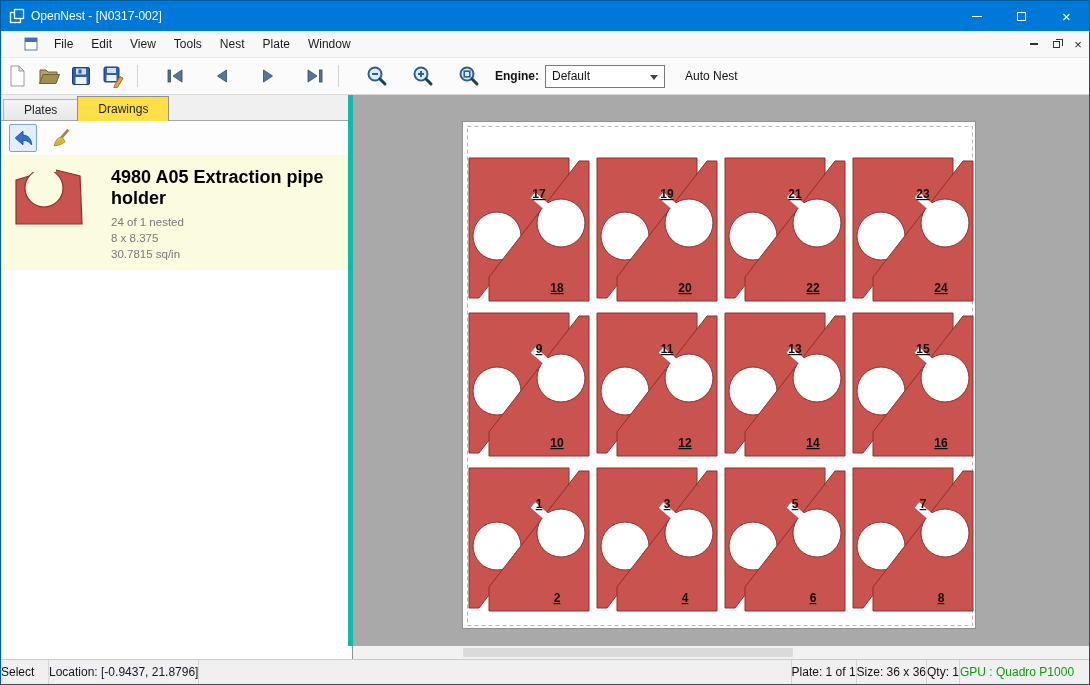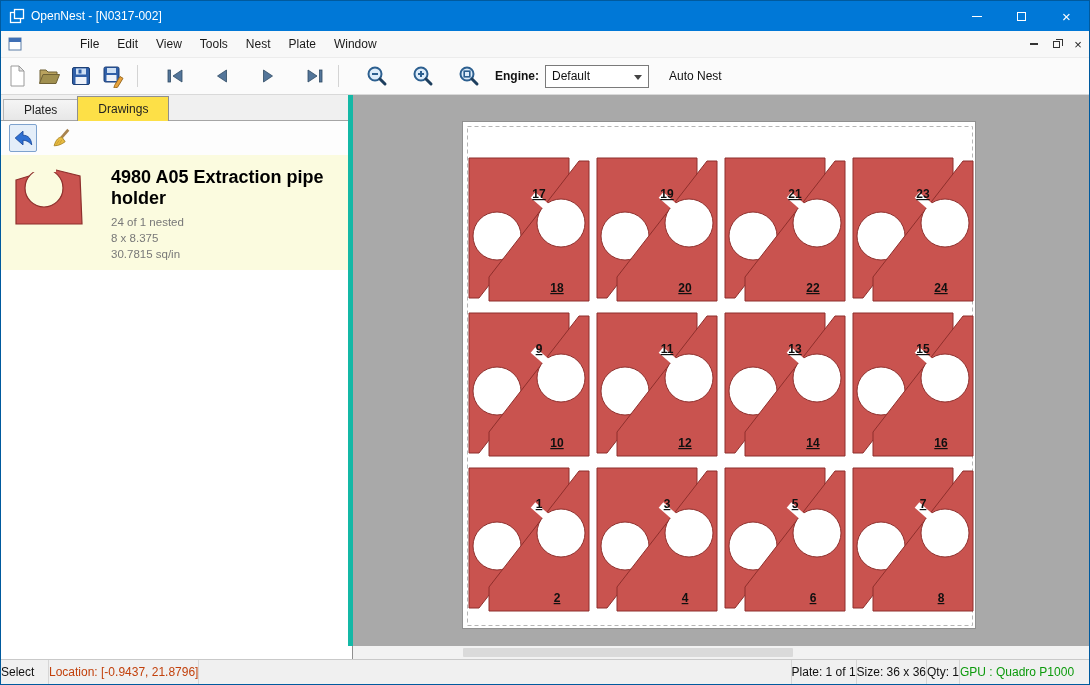--- a/index.html
+++ b/index.html
@@ -12,37 +12,37 @@
   
   .titlebar{height:30px;background:#0078d7;display:flex;align-items:center;flex:0 0 auto;}
   .titlebar .app-icon{margin:0 6px 0 8px;display:flex;}
   .titlebar .title{color:#fff;font-size:12px;}
   .win-btns{margin-left:auto;display:flex;height:100%;}
   .win-btn{width:45px;height:100%;display:flex;align-items:center;justify-content:center;cursor:default;}
   .glyph-min{width:10px;height:1px;background:#fff;display:block;}
   .glyph-max{width:9px;height:9px;border:1px solid #fff;display:block;}
   .glyph-close{color:#fff;font-size:15px;line-height:1;}
   
-  .menubar{height:27px;background:#f8f8f8;display:flex;align-items:center;border-bottom:1px solid #ececec;flex:0 0 auto;padding-left:6px;gap:42px;}
+  .menubar{height:27px;background:#f8f8f8;display:flex;align-items:center;border-bottom:1px solid #ececec;flex:0 0 auto;padding-left:22px;}
   .mdi-doc-icon{display:flex;margin-right:6px;}
   .menu-items{display:flex;height:100%;}
   .menu-item{padding:0 9px;display:flex;align-items:center;height:100%;color:#1a1a1a;}
   .mdi-btns{margin-left:auto;display:flex;align-items:center;height:100%;}
   .mdi-btn{width:22px;height:100%;display:flex;align-items:center;justify-content:center;}
   .m-min{width:8px;height:2px;background:#333;display:block;}
   .m-restore{width:7px;height:7px;border:1px solid #333;display:block;position:relative;background:#f8f8f8;}
   .m-restore::before{content:'';position:absolute;top:-3px;left:2px;width:6px;height:6px;border:1px solid #333;border-bottom:none;border-left:none;}
   .m-close{font-size:13px;color:#222;line-height:1;}
   
   .toolbar{height:37px;background:#fbfbfb;border-bottom:1px solid #d9d9d9;display:flex;align-items:center;flex:0 0 auto;text-align:center;}
   .tb-btn{width:32px;height:30px;display:flex;align-items:center;justify-content:center;border-radius:2px;}
   .tb-sep{width:1px;height:22px;background:#d4d4d4;margin:0 8px;}
   .tb-gap{width:14px;}
   .engine-label{font-weight:bold;margin:0 6px 0 10px;}
-  .combobox{width:104px;height:23px;border:1px solid #7a7a7a;background:#fff;display:flex;align-items:center;padding-left:6px;position:relative;}
+  .combobox{width:120px;height:23px;border:1px solid #7a7a7a;background:#fff;display:flex;align-items:center;padding-left:6px;position:relative;}
   .combo-arrow{position:absolute;right:6px;top:9px;width:0;height:0;border-left:4px solid transparent;border-right:4px solid transparent;border-top:5px solid #444;}
   .autonest{margin-left:20px;}
   
   .content{flex:1 1 auto;display:flex;min-height:0;}
   .left-panel{width:352px;flex:0 0 auto;display:flex;flex-direction:column;border-right:5px solid #14b8a6;background:#fff;}
   .tabstrip{height:26px;background:#f0f0f0;display:flex;align-items:flex-end;padding-left:2px;border-bottom:1px solid #a5a5a5;flex:0 0 auto;}
   .tab{padding:0 20px;height:21px;display:flex;align-items:center;border:1px solid #b4b4b4;border-bottom:none;background:linear-gradient(#f5f5f5,#e7e7e7);margin-right:-1px;color:#222;}
   .tab.active{height:25px;background:#fde047;border-color:#8f8f8f;position:relative;z-index:2;margin-bottom:-1px;}
   .panel-body{flex:1 1 auto;background:#fff;display:flex;flex-direction:column;min-height:0;}
   .panel-toolbar{height:34px;display:flex;align-items:center;padding-left:8px;flex:0 0 auto;background:#fdfdfd;}
@@ -57,21 +57,21 @@
   .canvas{flex:1 1 auto;background:#a9a9a9;position:relative;overflow:hidden;}
   .plate{position:absolute;left:109px;top:26px;width:514px;height:508px;background:#ffffff;border:1px solid #909090;}
   
   .bottom-row{height:13px;display:flex;flex:0 0 auto;}
   .bottom-left{width:352px;background:#fff;border-right:1px solid #8f8f8f;}
   .hscroll{flex:1;background:#f2f2f2;position:relative;}
   .hscroll .thumbbar{position:absolute;left:110px;top:2px;height:9px;width:330px;background:#dadada;border-radius:1px;}
   .statusbar{height:25px;background:#f0f0f0;border-top:1px solid #c9c9c9;display:flex;align-items:stretch;font-size:12px;flex:0 0 auto;}
   .sb-cell{display:flex;align-items:center;padding:0 0;}
   .sb-mode{min-width:48px;border-right:1px solid #d6d6d6;}
-  .sb-location{color:#c2410c;border-right:1px solid #d6d6d6;min-width:150px;}
+  .sb-location{color:#0f172a;border-right:1px solid #d6d6d6;min-width:150px;}
   .sb-spacer{flex:1;}
   .sb-right{border-left:1px solid #d6d6d6;}
   .sb-gpu{color:#0c9a0c;min-width:130px;}
 </style>
 </head>
 <body>
 
 <div class="window">
 
   <div class="titlebar">

